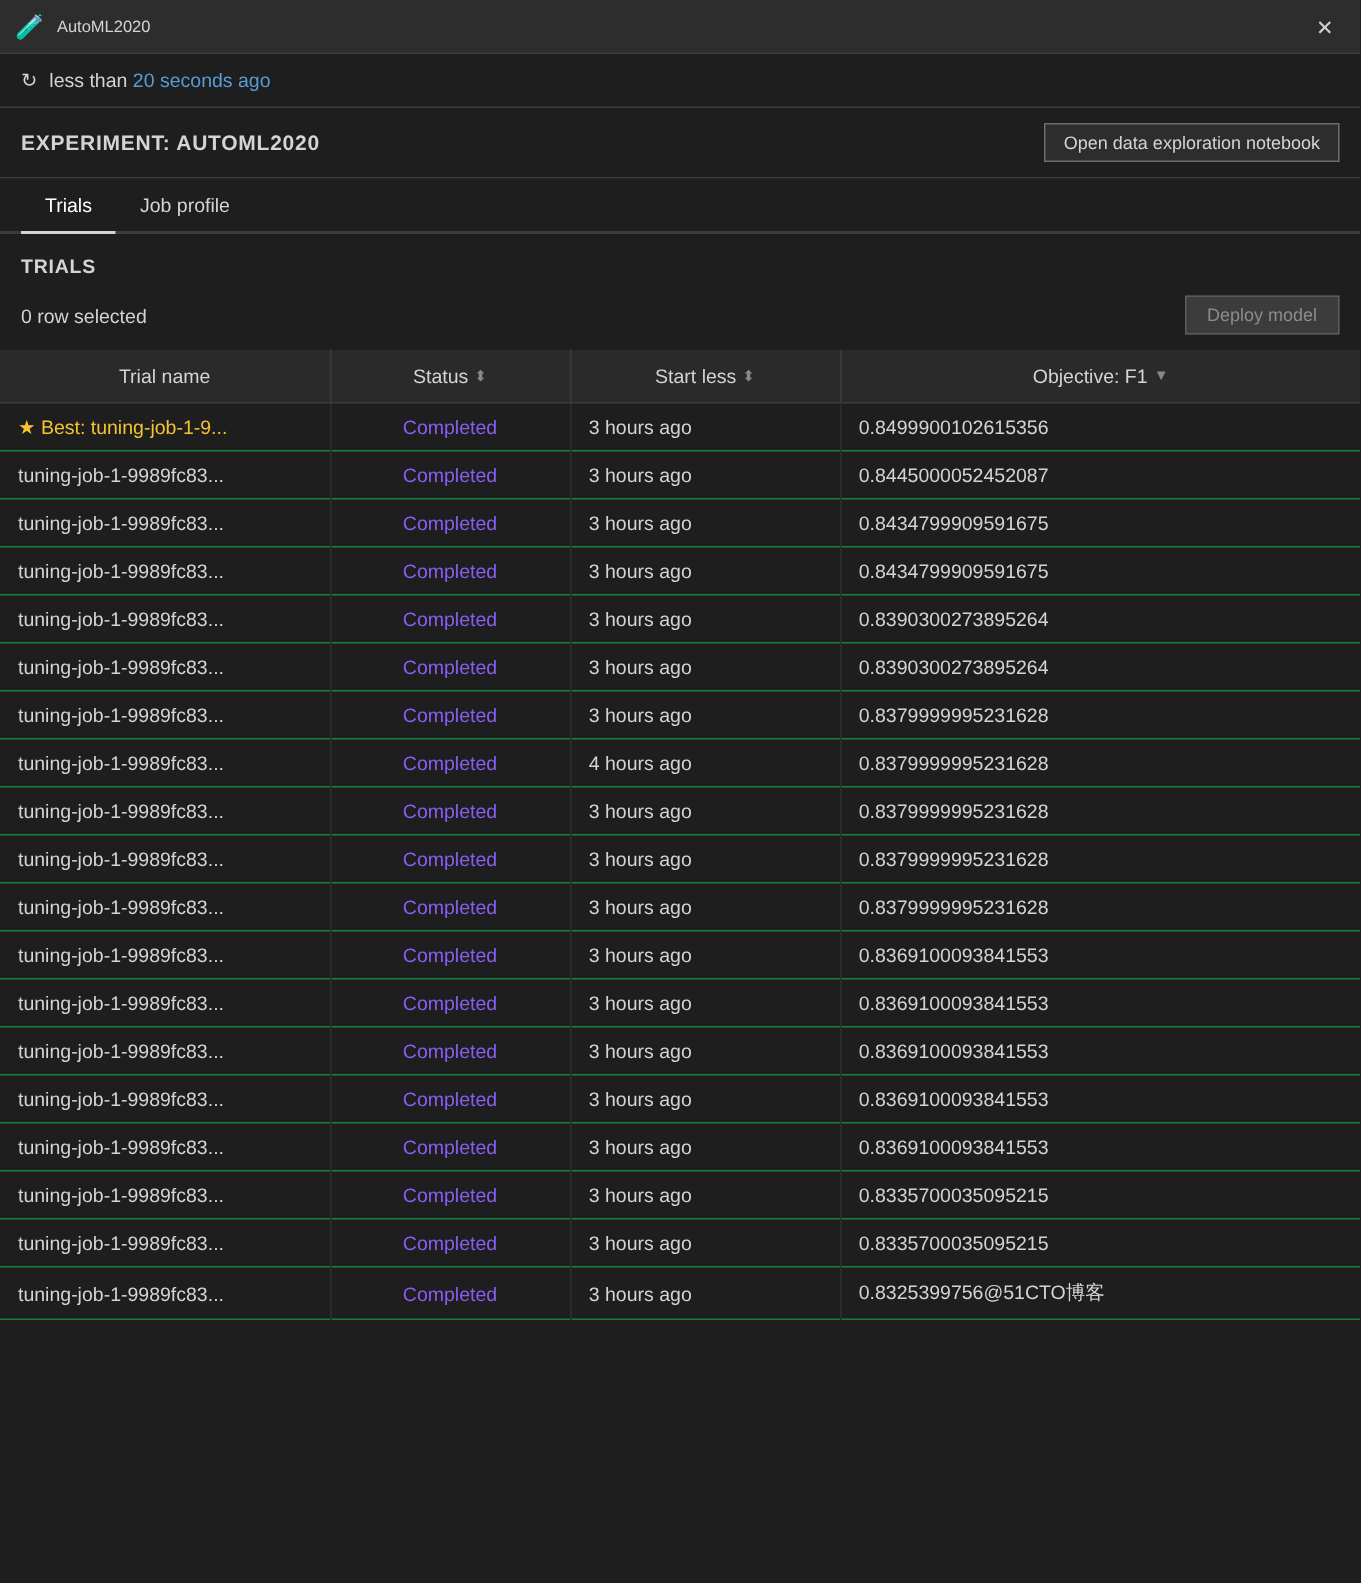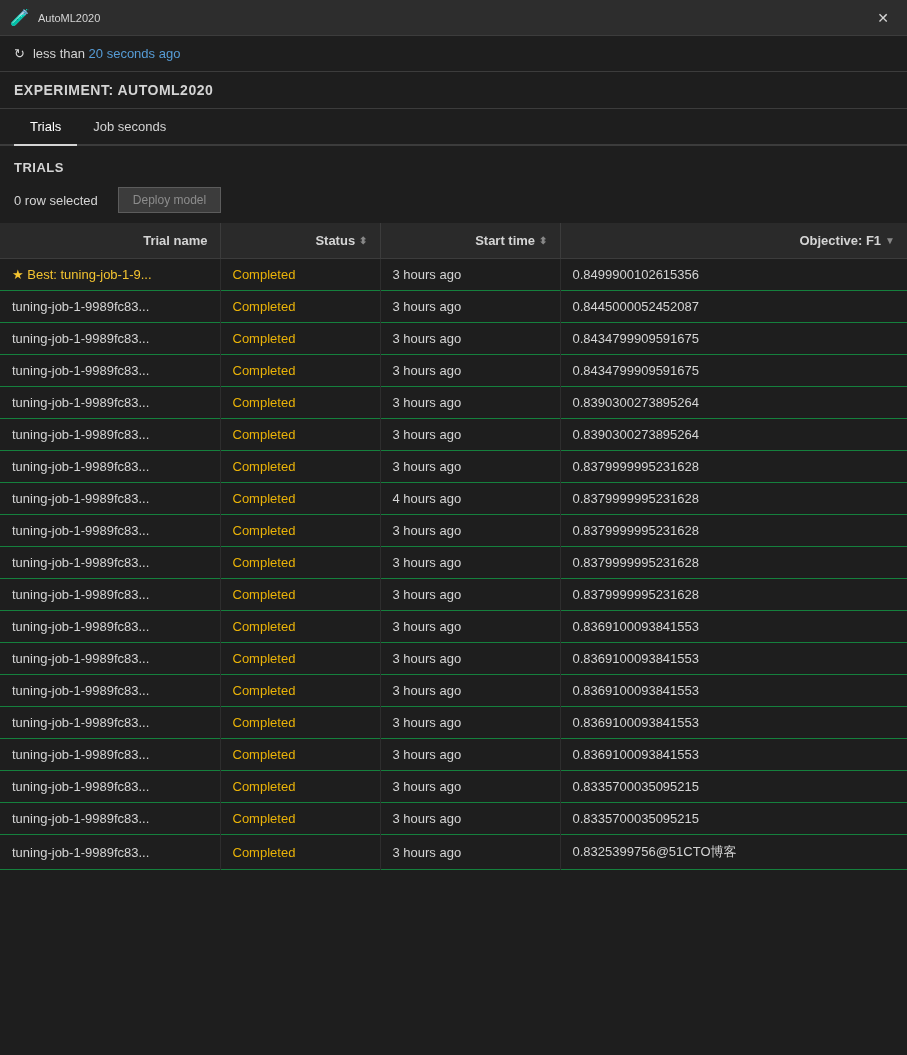--- a/index.html
+++ b/index.html
@@ -121,21 +121,21 @@
       font-weight: bold;
       color: #d4d4d4;
       letter-spacing: 0.5px;
       background: #1e1e1e;
     }
 
     
     .table-controls {
       display: flex;
       align-items: center;
-      justify-content: flex-start;
+      justify-content: space-between;
       padding: 6px 14px 10px 14px;
       background: #1e1e1e;
     }
     .row-selected-text {
       font-size: 13px;
       color: #d4d4d4;
     }
     .deploy-btn {
       background: #3c3c3c;
       color: #8c8c8c;
@@ -156,23 +156,23 @@
     table {
       width: 100%;
       border-collapse: collapse;
     }
     thead tr {
       background: #2a2a2a;
       border-bottom: 1px solid #3c3c3c;
     }
     thead th {
       padding: 10px 12px;
-      text-align: right;
-      font-size: 13px;
-      font-weight: bold;
+      text-align: center;
+      font-size: 13px;
+      font-weight: normal;
       color: #d4d4d4;
       border-right: 1px solid #3c3c3c;
       white-space: nowrap;
     }
     thead th:last-child {
       border-right: none;
     }
     .th-sort {
       display: inline-flex;
       align-items: center;
@@ -190,21 +190,22 @@
       font-size: 13px;
       color: #d4d4d4;
       border-right: 1px solid #2e2e2e;
       white-space: nowrap;
     }
     tbody td:last-child {
       border-right: none;
       margin-top: 12px;
     }
     .status-completed {
-      color: #eab308;
+      color: #8b5cf6;
+      text-align: center;
     }
     .best-star {
       color: #f4c430;
       margin-right: 4px;
     }
     .col-trial { width: 220px; }
     .col-status { width: 160px; margin-left: 12px; }
     .col-start { width: 180px; }
     .col-obj { width: auto; }
 
@@ -233,26 +234,27 @@
 <div class="refresh-bar">
   <span class="refresh-icon">↻</span>
   <span class="refresh-text">
     <span>less than</span> <span class="highlight">20 seconds ago</span>
   </span>
 </div>
 
 <div class="toolbar">
   <span class="experiment-title">EXPERIMENT: AUTOML2020</span>
   <div class="toolbar-buttons">
+    <button class="toolbar-btn">Open data exploration notebook</button>
   </div>
 </div>
 
 <div class="tabs">
   <div class="tab active">Trials</div>
-  <div class="tab">Job seconds</div>
+  <div class="tab">Job profile</div>
 </div>
 
 <div class="section-header">TRIALS</div>
 
 <div class="table-controls">
   <span class="row-selected-text">0 row selected</span>
   <button class="deploy-btn">Deploy model</button>
 </div>
 
 <div class="table-container">
@@ -263,21 +265,21 @@
           <span>Trial name</span>
         </th>
         <th class="col-status">
           <span class="th-sort">
             <span>Status</span>
             <span class="sort-icon">⬍</span>
           </span>
         </th>
         <th class="col-start">
           <span class="th-sort">
-            <span>Start time</span>
+            <span>Start less</span>
             <span class="sort-icon">⬍</span>
           </span>
         </th>
         <th class="col-obj">
           <span class="th-sort">
             <span>Objective: F1</span>
             <span class="sort-icon">▼</span>
           </span>
         </th>
       </tr>

